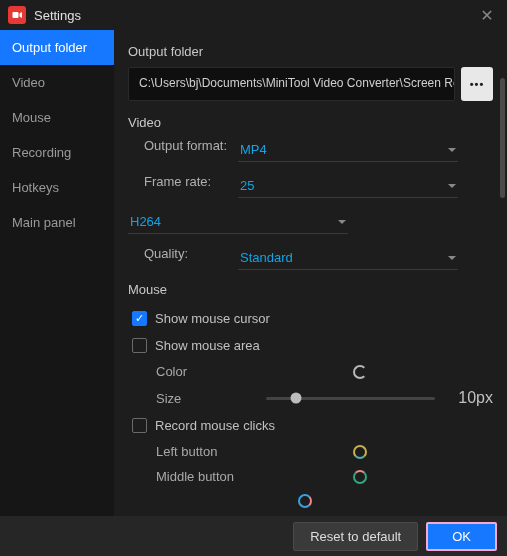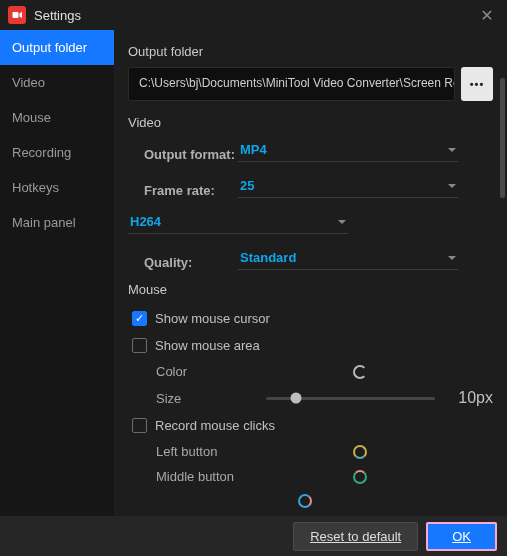--- a/index.html
+++ b/index.html
@@ -81,23 +81,22 @@
   }
   .browse-btn {
     width: 32px; height: 34px;
     background: #e8e8e8;
     border-radius: 3px;
     display: flex; align-items: center; justify-content: center;
     cursor: pointer;
   }
   .browse-btn span { color:#222; font-weight:bold; letter-spacing:1px; font-size:11px; }
   .form-row {
-    display: flex; align-items: flex-end;
+    display: flex; align-items: flex-start;
     margin: 6px 0 12px 0;
-    font-weight: bold;
   }
   .form-label {
     width: 110px;
     padding-left: 16px;
     color: #b0b0b0;
     font-size: 13px;
   }
   .dropdown {
     flex: 1;
     max-width: 220px;
@@ -162,21 +161,20 @@
     background: #262626;
     display: flex; align-items: center; justify-content: flex-end;
     gap: 8px; padding: 0 10px;
   }
   .btn {
     padding: 6px 16px;
     font-size: 13px;
     border-radius: 2px;
     cursor: pointer;
     text-align: center;
-    text-decoration: underline;
   }
   .btn-default {
     background: #3a3a3a;
     border: 1px solid #4a4a4a;
     color: #ddd;
   }
   .btn-primary {
     background: #1677ff;
     color: #fff;
     border: 2px solid #f9a8d4;

